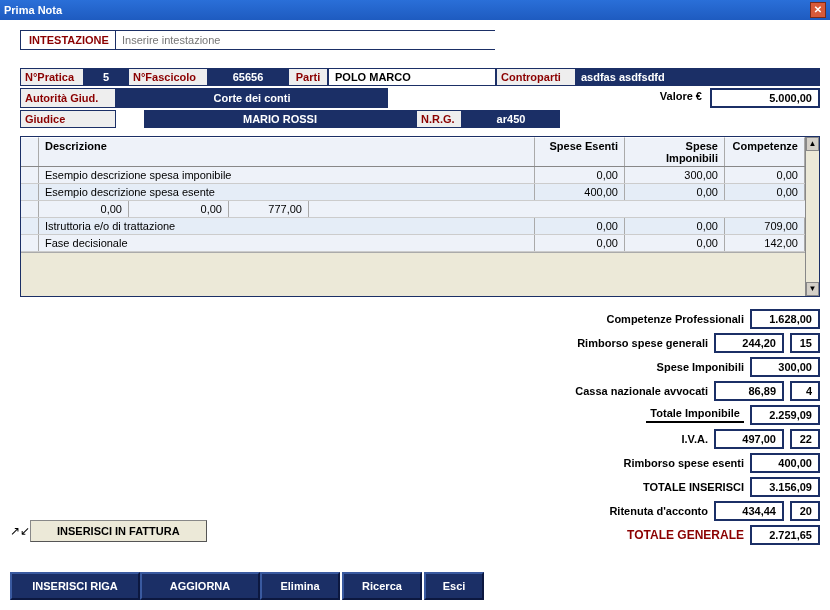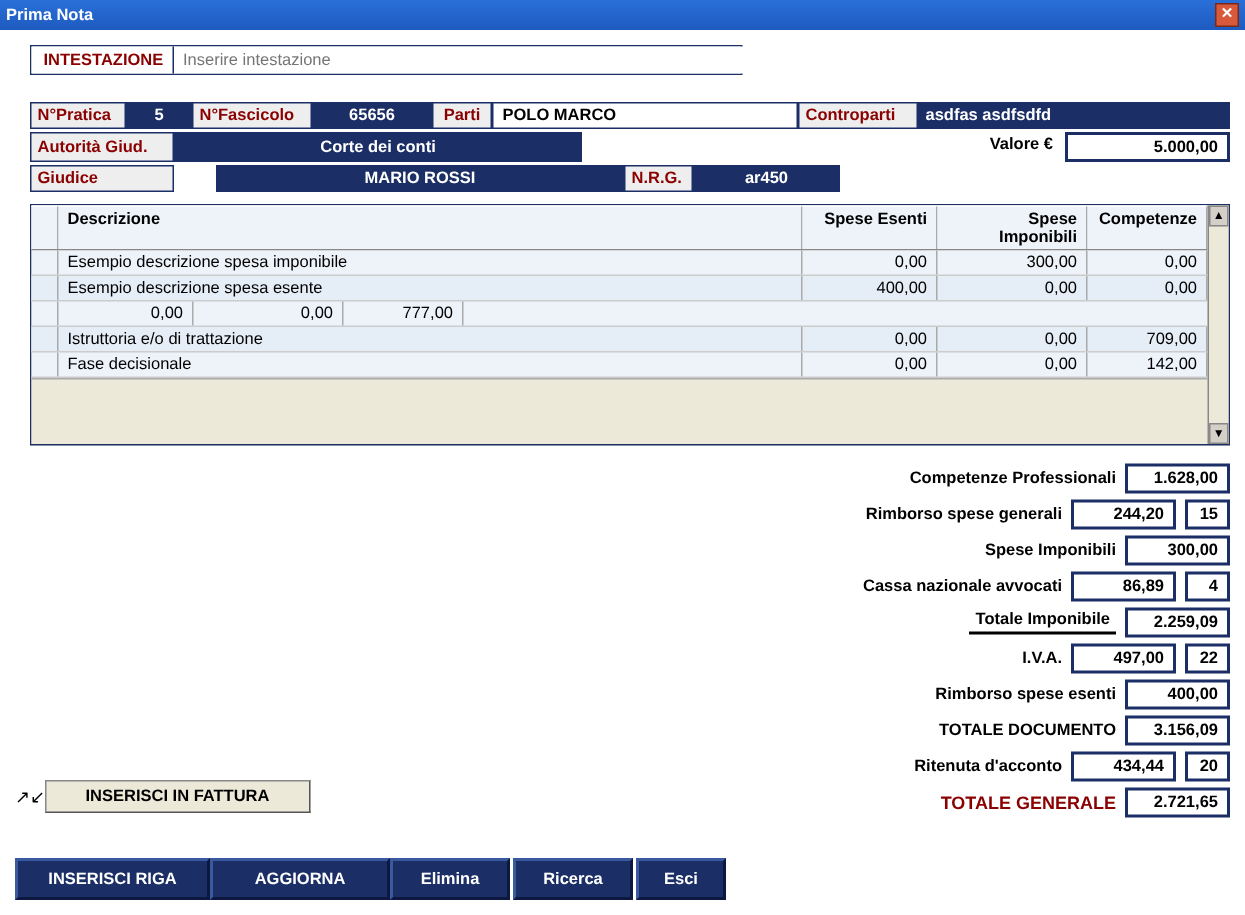--- a/index.html
+++ b/index.html
@@ -132,21 +132,21 @@
     <div class="intest-label">INTESTAZIONE</div>
     <input class="intest-input" placeholder="Inserire intestazione" style="">
   </div>
 
   <div class="inforow" style="width:800px;">
     <div class="cell-label-red" style="width:64px;">N°Pratica</div>
     <div class="cell-value-navy" style="width:44px;">5</div>
     <div class="cell-label-red" style="width:80px;">N°Fascicolo</div>
     <div class="cell-value-navy" style="width:80px;">65656</div>
     <div class="cell-label-red" style="width:40px;justify-content:center;">Parti</div>
-    <div class="cell-value-white" style="width:204px;">POLO MARCO</div>
+    <div class="cell-value-white" style="width:168px;">POLO MARCO</div>
     <div class="cell-label-red" style="width:80px;">Controparti</div>
     <div class="cell-value-navy flex1" style="justify-content:flex-start;">asdfas asdfsdfd</div>
   </div>
 
   <div class="inforow" style="width:800px;">
     <div class="cell-label-red" style="width:96px;">Autorità Giud.</div>
     <div class="cell-value-navy" style="width:272px;">Corte dei conti</div>
     <div class="flex1"></div>
     <div class="valore-label">Valore €</div>
     <input class="valore-input" value="5.000,00" style="">
@@ -240,21 +240,21 @@
     <div class="total-row">
       <span class="tl">I.V.A.</span>
       <input class="tv" value="497,00" style="">
       <input class="tv tv-sm" value="22" style="">
     </div>
     <div class="total-row">
       <span class="tl">Rimborso spese esenti</span>
       <input class="tv" value="400,00" style="">
     </div>
     <div class="total-row">
-      <span class="tl">TOTALE DOCUMENTO</span>
+      <span class="tl">TOTALE INSERISCI</span>
       <input class="tv" value="3.156,09" style="">
     </div>
     <div class="total-row">
       <span class="tl">Ritenuta d'acconto</span>
       <input class="tv" value="434,44" style="">
       <input class="tv tv-sm" value="20" style="">
     </div>
     <div class="total-row red">
       <span class="tl">TOTALE GENERALE</span>
       <input class="tv" value="2.721,65" style="">

